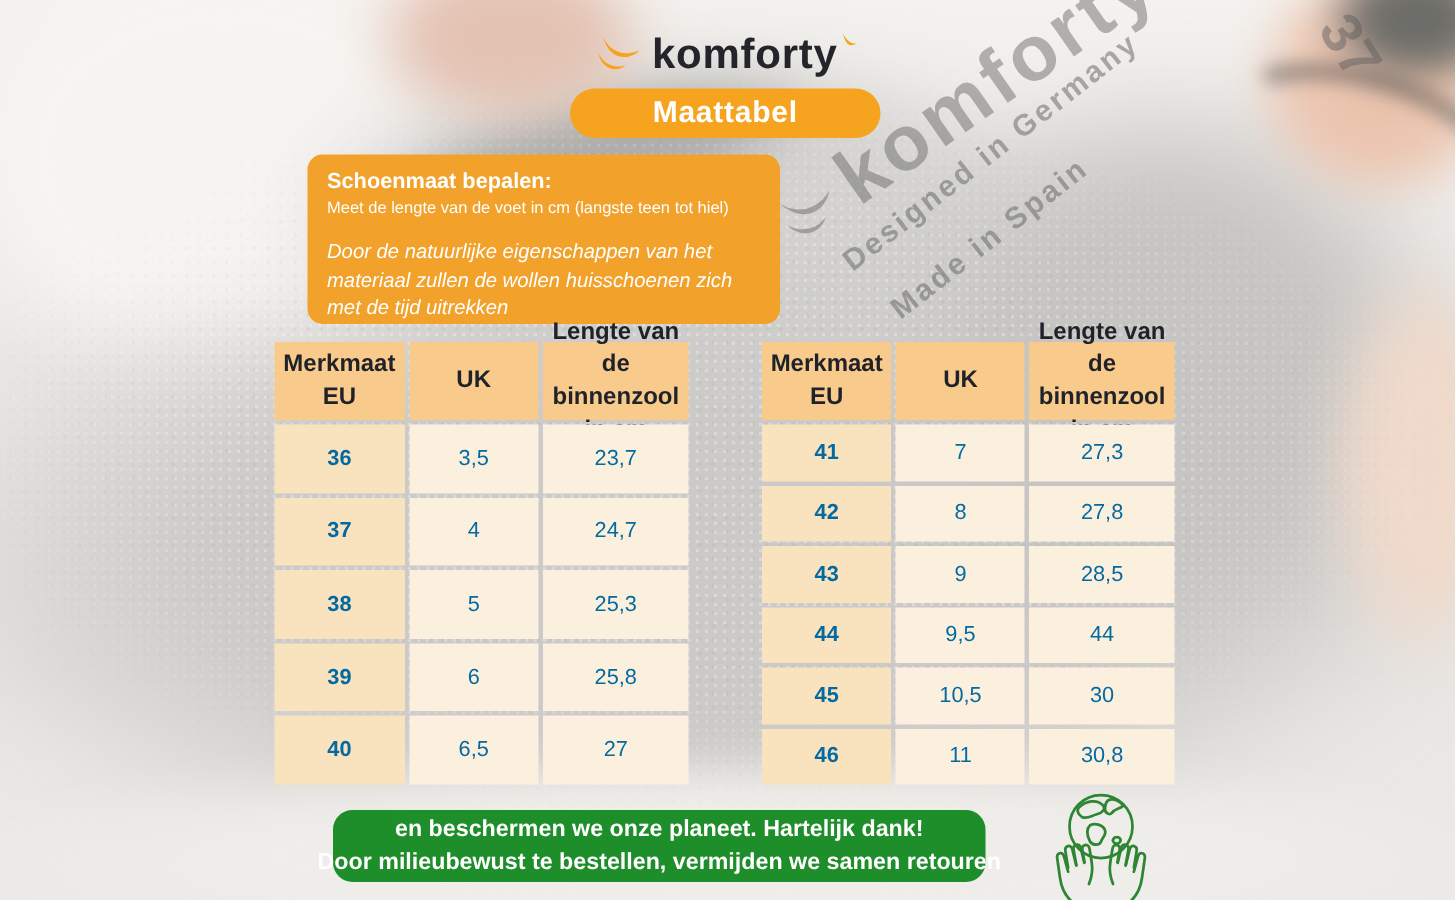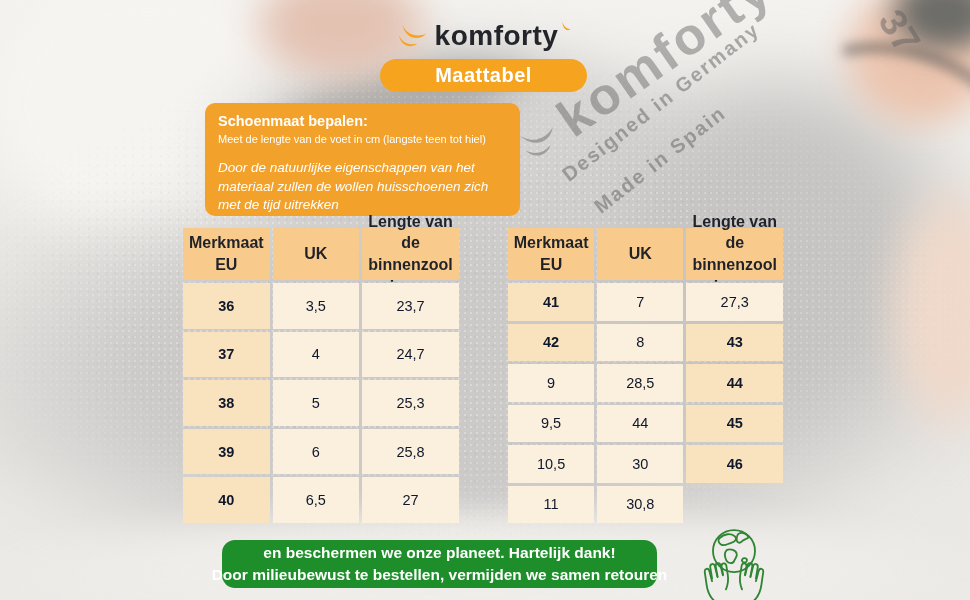--- a/index.html
+++ b/index.html
@@ -50,21 +50,21 @@
           background:#F2A12B; color:#fff; padding:9px 13px;margin-left:22px; }
   .info .h { font-weight:bold; font-size:14.5px; line-height:1.35; }
   .info .b { font-size:11px; line-height:1.35; }
   .info .n { font-size:13.5px; font-style:italic; line-height:1.35; margin-top:13px; }
 
   
   .tbl { position:absolute; z-index:2; top:228px; height:295px; display:grid; grid-template-columns:1fr 1fr 1.12fr; gap:3px; }
   .tbl-left  { left:183px; width:276px; grid-template-rows:52px repeat(5,1fr); }
   .tbl-right { left:508px; width:275px; grid-template-rows:52px repeat(6,1fr); }
   .cell { display:flex; align-items:center; justify-content:center; text-align:center;
-          background:#FBF0DE; color:#0f172a; font-size:14.5px; padding:0 4px; }
+          background:#FBF0DE; color:#0369a1; font-size:14.5px; padding:0 4px; }
   .cell.head { background:#F8CB8C; font-weight:bold; font-size:16px; line-height:1.35; color:#1F2228; }
   .cell.c1 { background:#F9E2BE; font-weight:bold; }
 
   
   .banner { position:absolute; z-index:2; left:222px; top:540px; width:435px; height:48px; border-radius:13px;
             background:#1E8E2A; display:flex; flex-direction:column; align-items:center; justify-content:center; }
   .banner div { color:#fff; font-weight:bold; font-size:15.5px; line-height:1.45; white-space:nowrap; }
   .eco { position:absolute; z-index:2; left:688px; top:520px; }
 </style>
 </head>
@@ -153,20 +153,21 @@
     <div class="cell head">Merkmaat EU</div>
     <div class="cell head">UK</div>
     <div class="cell head">Lengte van de binnenzool in cm</div>
 
     <div class="cell c1">41</div>
     <div class="cell">7</div>
     <div class="cell">27,3</div>
 
     <div class="cell c1">42</div>
     <div class="cell">8</div>
+    <div class="cell">27,8</div>
 
     <div class="cell c1">43</div>
     <div class="cell">9</div>
     <div class="cell">28,5</div>
 
     <div class="cell c1">44</div>
     <div class="cell">9,5</div>
     <div class="cell">44</div>
 
     <div class="cell c1">45</div>

